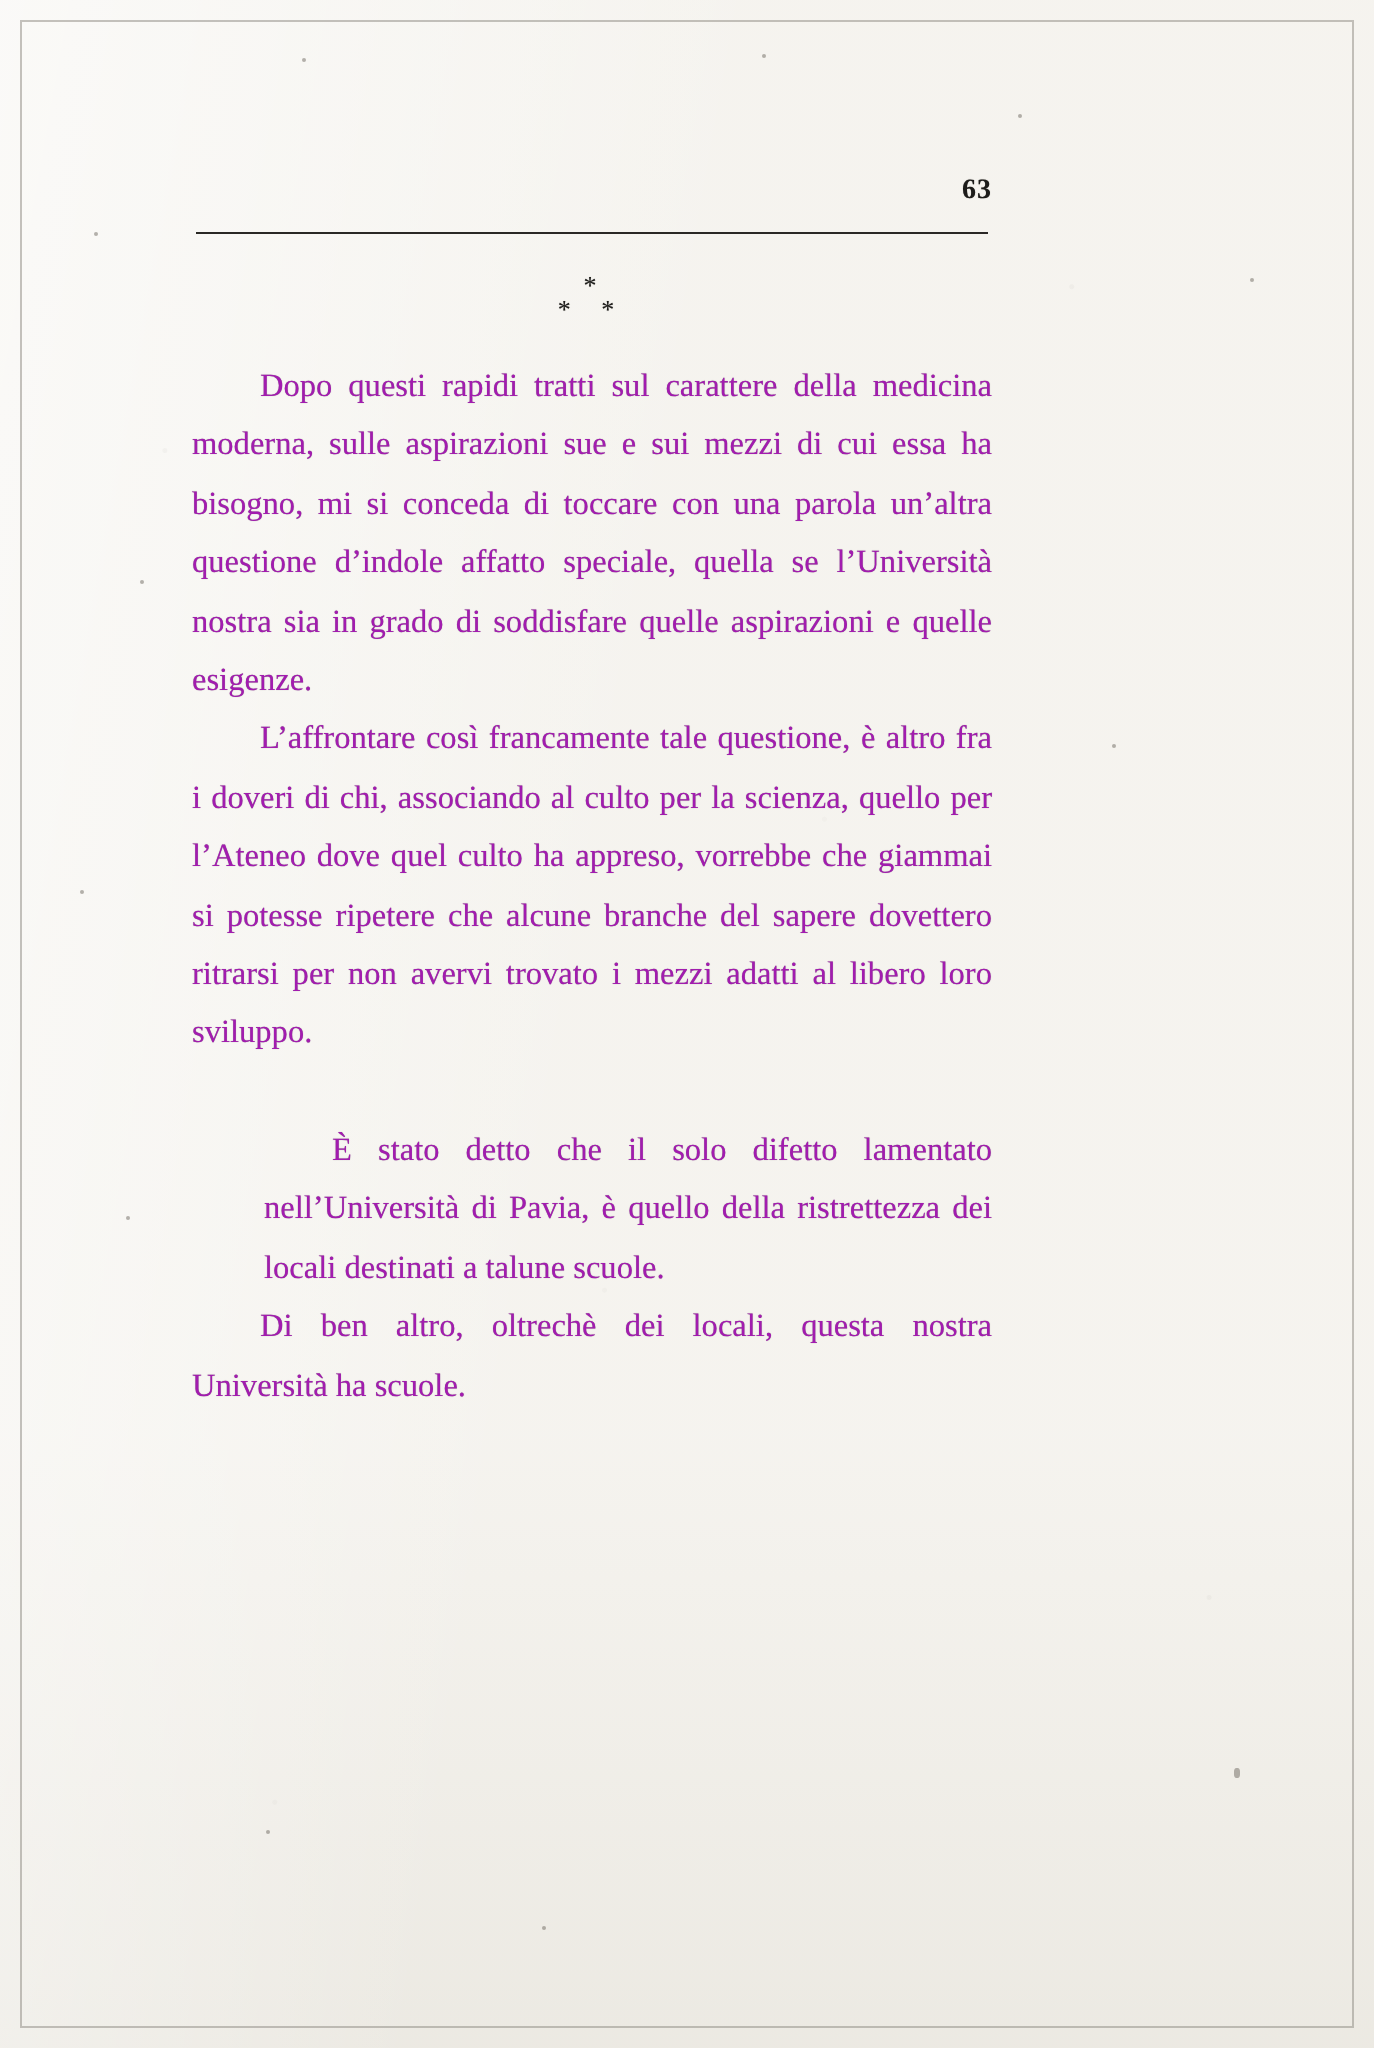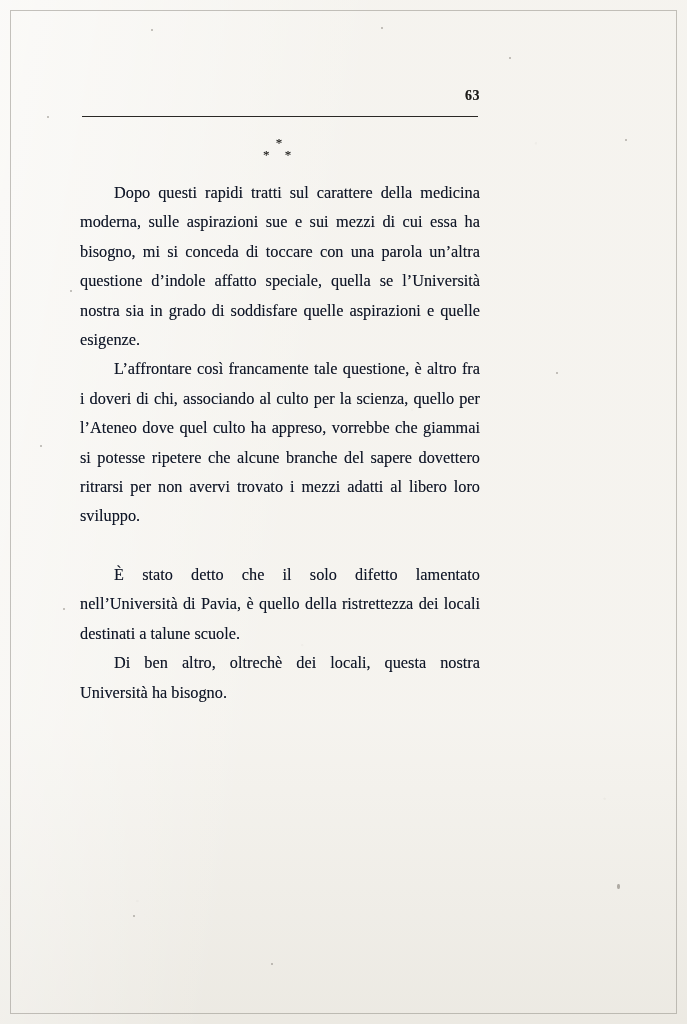--- a/index.html
+++ b/index.html
@@ -36,21 +36,21 @@
     position: absolute;
     left: 10px;
     top: 10px;
     right: 10px;
     bottom: 10px;
     border: 1px solid rgba(150,146,138,0.55);
     pointer-events: none;
   }
   .content {
     position: absolute;
-    left: 80px;
+    left: 96px;
     top: 0;
     width: 400px;
     height: 100%;
     font-family: Liberation Serif, serif;
   }
   .folio {
     position: absolute;
     top: 88px;
     right: 0;
     font-size: 14px;
@@ -78,32 +78,33 @@
     letter-spacing: 2px;
   }
   .asterism .row1 { display: block; }
   .asterism .row2 { display: block; margin-top: -2px; letter-spacing: 6px; }
 
   .body-text {
     position: absolute;
     top: 178px;
     left: 0;
     width: 400px;
-    color: #0f172a;
+    color: #a21caf;
     font-size: 16.3px;
     line-height: 29.4px;
     text-align: justify;
     text-justify: inter-word;
   }
   .body-text p {
     margin: 0;
     text-indent: 34px;
   }
   .body-text p.gap-before {
     margin-top: 29px;
+    margin-left: 36px;
   }
   
   .body-text, .folio, .asterism {
     text-shadow: 0 0 0.4px rgba(20,18,14,0.45);
   }
   .speck {
     position: absolute;
     background: rgba(110,104,95,0.5);
     border-radius: 50%;
     pointer-events: none;
@@ -137,17 +138,17 @@
 
     <div class="asterism">
       <span class="row1">*</span>
       <span class="row2">* *</span>
     </div>
 
     <div class="body-text">
       <p>Dopo questi rapidi tratti sul carattere della medicina moderna, sulle aspirazioni sue e sui mezzi di cui essa ha bisogno, mi si conceda di toccare con una parola un’altra questione d’indole affatto speciale, quella se l’Università nostra sia in grado di soddisfare quelle aspirazioni e quelle esigenze.</p>
       <p>L’affrontare così francamente tale questione, è altro fra i doveri di chi, associando al culto per la scienza, quello per l’Ateneo dove quel culto ha appreso, vorrebbe che giammai si potesse ripetere che alcune branche del sapere dovettero ritrarsi per non avervi trovato i mezzi adatti al libero loro sviluppo.</p>
       <p class="gap-before">È stato detto che il solo difetto lamentato nell’Università di Pavia, è quello della ristrettezza dei locali destinati a talune scuole.</p>
-      <p>Di ben altro, oltrechè dei locali, questa nostra Università ha bisogno.</p>
+      <p>Di ben altro, oltrechè dei locali, questa nostra Università ha scuole.</p>
     </div>
 
   </div>
 </div>
 
 </body></html>

